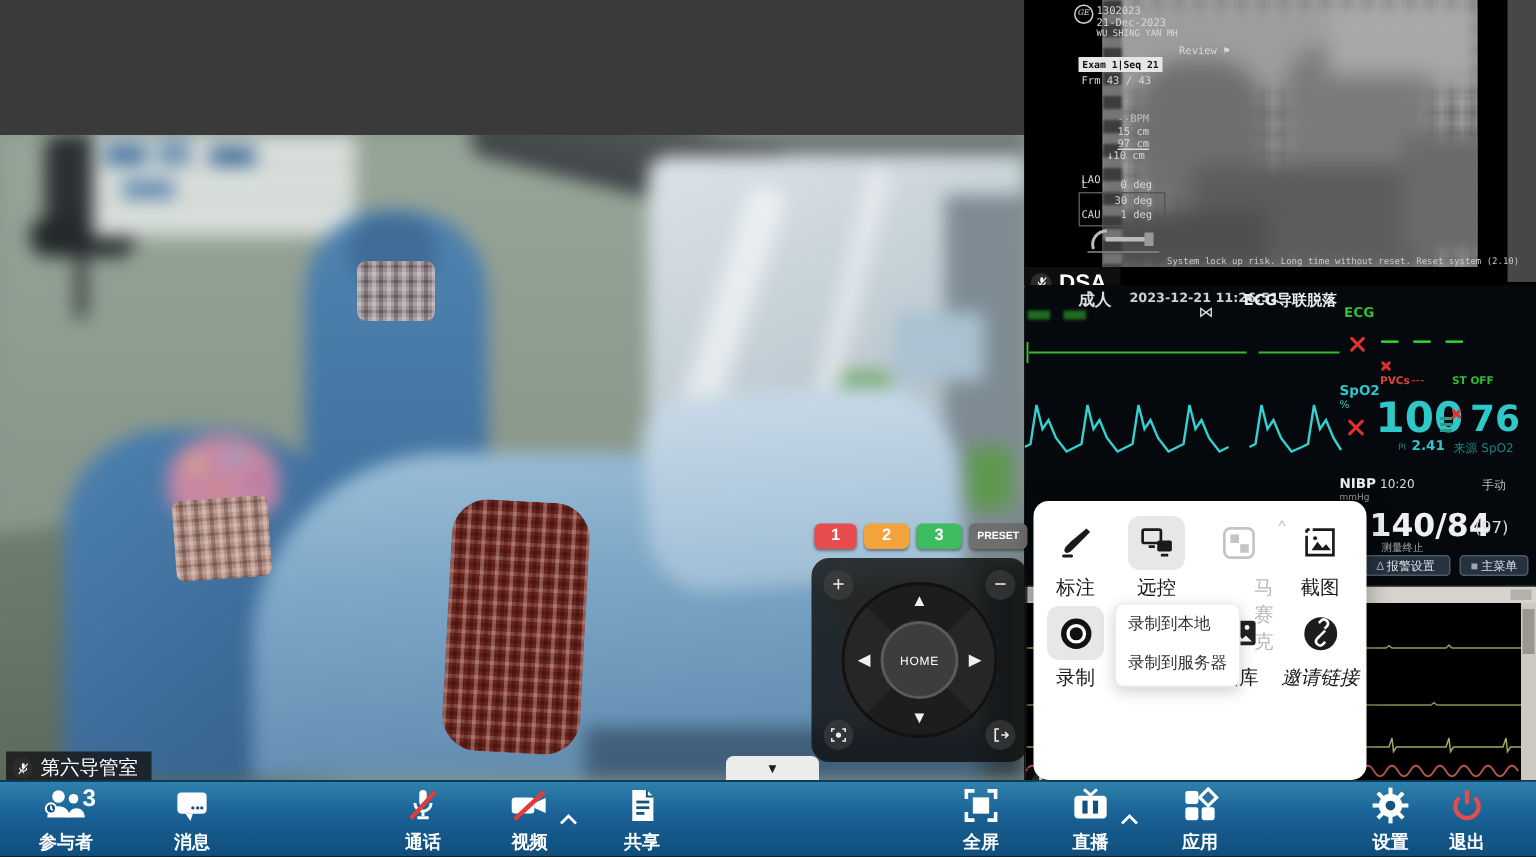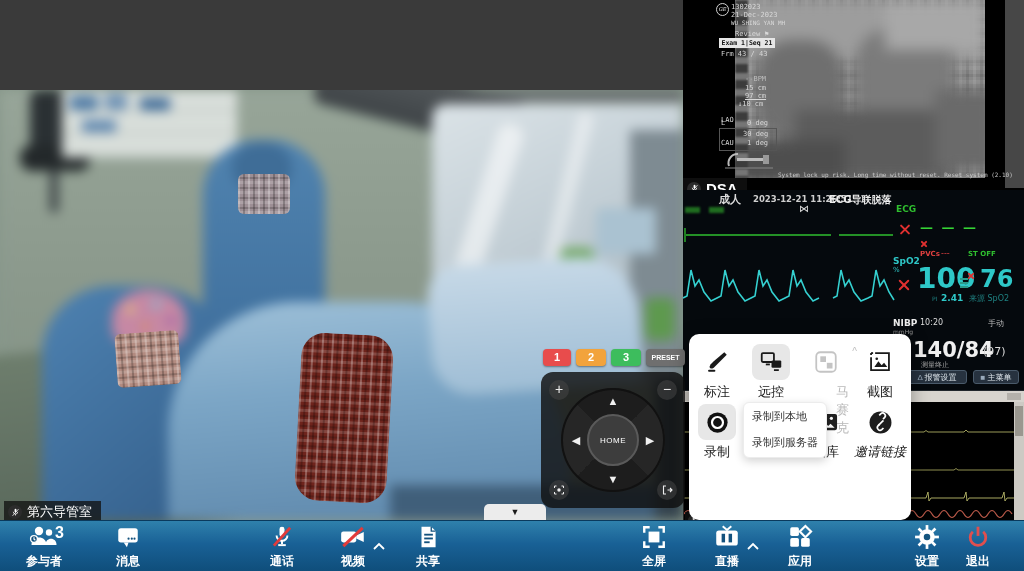--- a/index.html
+++ b/index.html
@@ -141,21 +141,21 @@
           <div class="abs" style="left:200px;top:90px;width:60px;height:80px;background:#6a6a6a;"></div>
         </div>
         <div class="abs" style="left:0;top:0;width:13px;height:178px;background:repeating-linear-gradient(180deg,#3c3c3c 0 9px,#757575 9px 16px);filter:blur(1px);"></div>
       </div>
       <div class="abs" style="left:322px;top:0;width:19px;height:188px;background:#474747;"></div>
 
       <div class="abs" style="left:33px;top:3px;width:11px;height:11px;border:1px solid #cfcfcf;border-radius:50%;color:#e8e8e8;font-size:5px;line-height:11px;text-align:center;font-family:'DejaVu Serif',serif;font-style:italic;">GE</div>
       <span class="dsa-txt" style="left:48px;top:3px;">1302023</span>
       <span class="dsa-txt" style="left:48px;top:11px;">21-Dec-2023</span>
       <span class="dsa-txt" style="left:48px;top:19px;font-size:6px;">WU SHING YAN MH</span>
-      <span class="dsa-txt" style="left:52px;top:30px;"><span>Review</span> <span>⚑</span></span>
+      <span class="dsa-txt" style="left:63px;top:30px;padding-left:40px;"><span>Review</span> <span>⚑</span></span>
       <div class="abs" style="left:36px;top:38px;width:56px;height:10px;background:#e6e6e6;color:#111;font-family:'DejaVu Sans Mono',monospace;font-size:6.5px;line-height:10px;text-align:center;font-weight:bold;">
         <span>Exam 1</span>|<span>Seq 21</span>
       </div>
       <span class="dsa-txt" style="left:38px;top:50px;">Frm 43 / 43</span>
       <span class="dsa-txt" style="left:62px;top:75px;color:#bdbdbd;">--BPM</span>
       <span class="dsa-txt" style="left:62px;top:84px;">15 cm</span>
       <span class="dsa-txt" style="left:62px;top:92px;text-decoration:underline;">97 cm</span>
       <span class="dsa-txt" style="left:55px;top:100px;">↓10 cm</span>
       <span class="dsa-txt" style="left:38px;top:119px;">L</span>
       <span class="dsa-txt" style="left:64px;top:119px;">0 deg</span>

